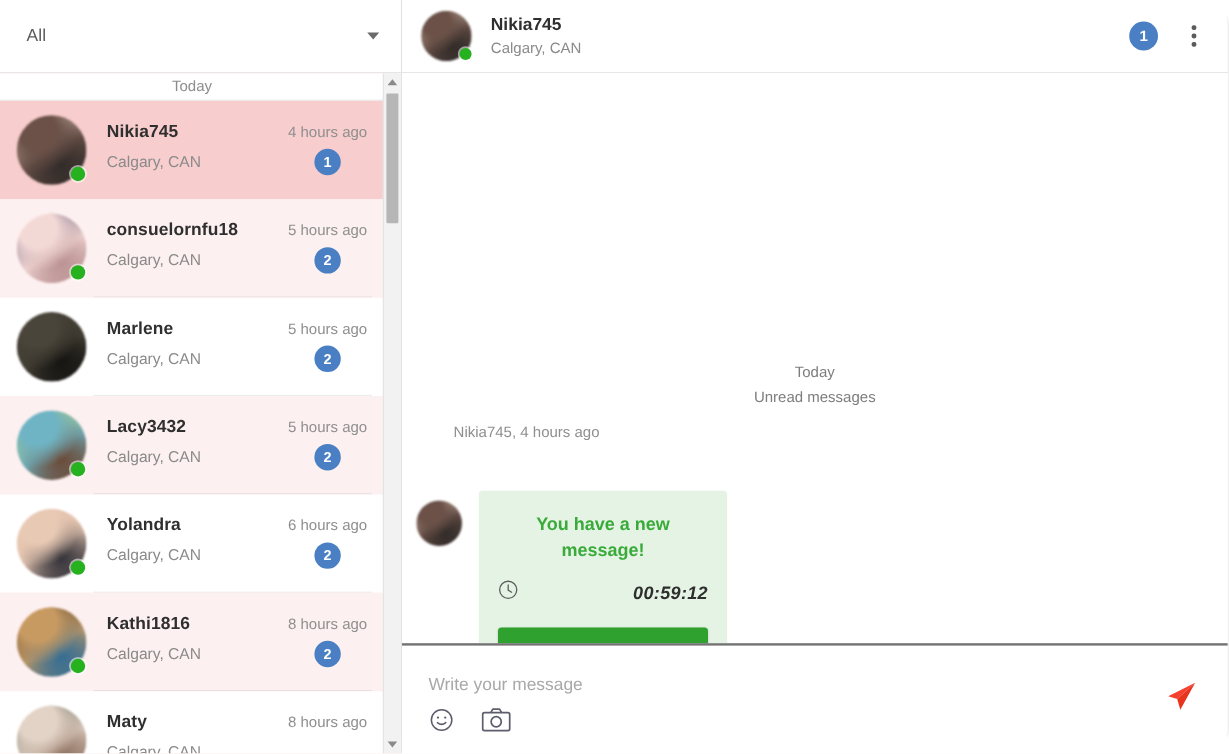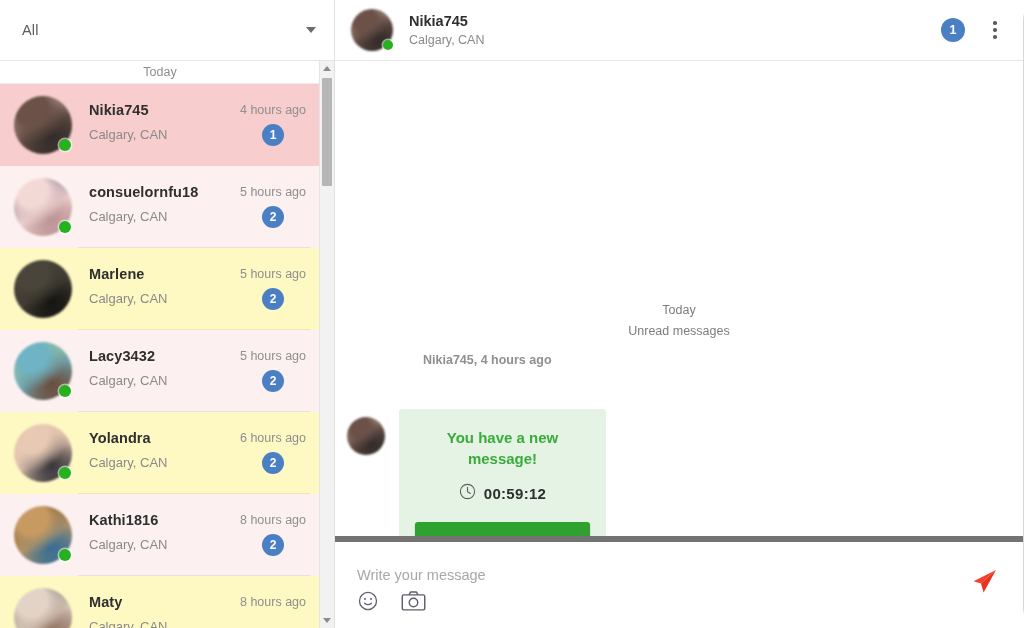--- a/index.html
+++ b/index.html
@@ -86,21 +86,21 @@
     border-bottom: 1px solid #ececec;
     box-sizing: border-box;
   }
   .conv {
     position: relative;
     height: 82px;
     box-sizing: border-box;
     display: flex;
     align-items: center;
     padding: 0 14px 0 14px;
-    background: #fef9c3;
+    background: #ffffff;
     cursor: pointer;
   }
   .conv.alt { background: #fdf0f0; }
   .conv.selected { background: #f7cdcd; }
   .conv .sep {
     position: absolute;
     left: 78px; right: 10px; bottom: 0;
     height: 1px;
     background: rgba(0,0,0,.07);
   }
@@ -294,23 +294,22 @@
     line-height: 21px;
   }
   .msg-block {
     position: absolute;
     top: 292px;
     left: 12px;
   }
   .msg-meta {
     font-size: 12.5px;
     color: #8f8f8f;
-    margin-left: 76px;
+    margin-left: 31px;
     margin-bottom: 6px;
-    font-weight: bold;
   }
   .msg-row {
     display: flex;
     align-items: flex-start;
     margin-top: 42px;
   }
   .msg-row .avatar { width: 38px; height: 38px; flex: 0 0 38px; margin-top: 8px; }
   .msg-row .avatar .disc { width: 38px; height: 38px; }
   .bubble {
     width: 207px;
@@ -330,22 +329,23 @@
   .bubble-sub {
     margin-top: 8px;
     font-size: 12.5px;
     color: #6f6f6f;
     line-height: 18px;
   }
   .timer-row {
     margin-top: 14px;
     display: flex;
     align-items: center;
-    justify-content: center;
+    justify-content: space-between;
     gap: 8px;
+    font-style: italic;
   }
   .timer-text {
     font-size: 15px;
     font-weight: bold;
     color: #2e2e2e;
     letter-spacing: .3px;
   }
   .upgrade-btn {
     margin-top: 18px;
     display: inline-block;
@@ -359,21 +359,21 @@
     border-radius: 3px;
     cursor: pointer;
     font-family: inherit;
     box-shadow: 0 1px 2px rgba(0,0,0,.2);
   }
 
   .composer {
     height: 92px;
     min-height: 92px;
     box-sizing: border-box;
-    border-top: 6px solid #737373;
+    border-top: 2px solid #737373;
     position: relative;
     padding: 0 20px;
   }
   .composer-placeholder {
     position: absolute;
     top: 25px;
     left: 22px;
     font-size: 14.5px;
     color: #a8a8a8;
     cursor: text;

